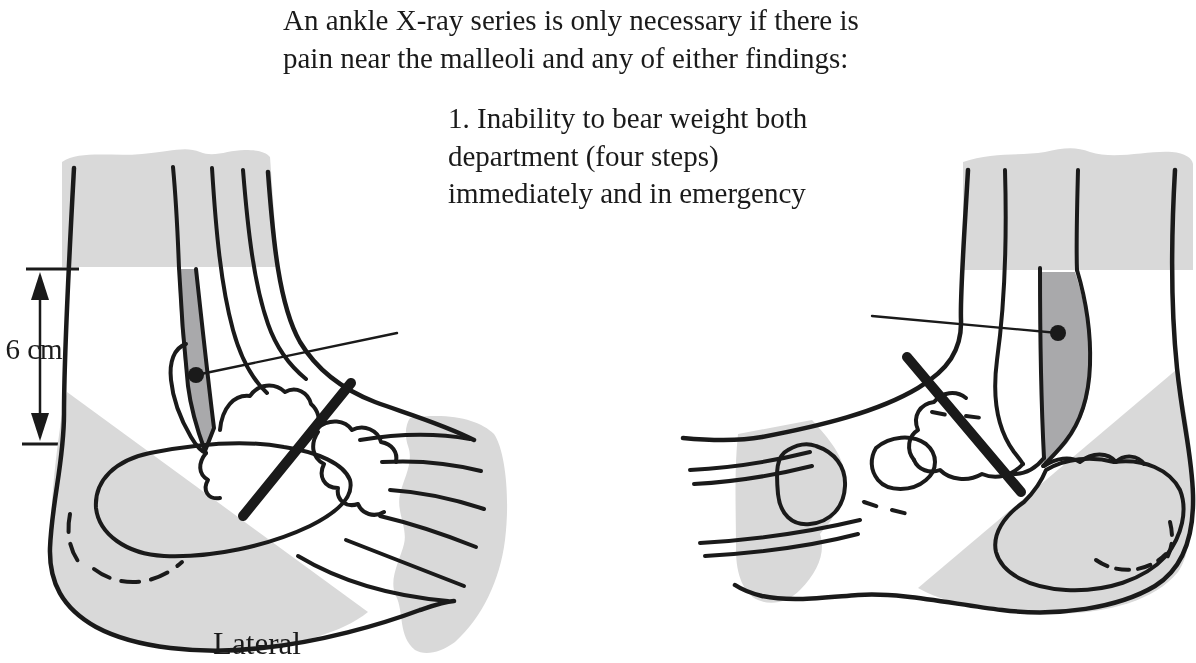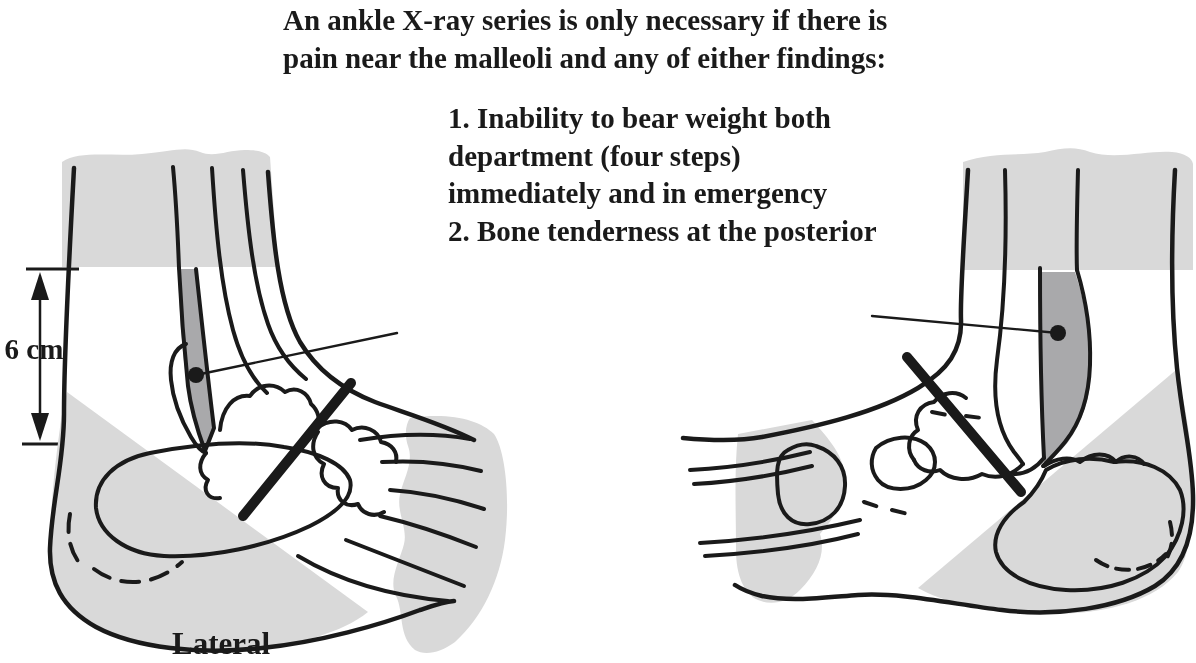--- a/index.html
+++ b/index.html
@@ -1,20 +1,19 @@
 <!DOCTYPE html>
 <html style="--bg: #ffffff; --ink: #1a1a1a; --zone-light: #d9d9d9; --zone-dark: #a9a9ab;"><head>
 <meta charset="utf-8">
 <style>
   html,body{margin:0;padding:0;background:#fff;}
   .stage{
     position:relative;width:1196px;height:663px;background:var(--bg,#fff);
     font-family:"Liberation Serif","DejaVu Serif",serif;color:var(--ink,#1a1a1a);
     overflow:hidden;
-    font-weight:bold;
   }
   .stage svg{position:absolute;left:0;top:0;}
   
   .ln{fill:none;stroke:var(--ink,#1a1a1a);stroke-linecap:round;stroke-linejoin:round;}
   .s45{stroke-width:4.5px;}
   .s4{stroke-width:4px;}
   .s3{stroke-width:3px;stroke-linecap:butt;}
   .s25{stroke-width:2.5px;}
   .thin{stroke-width:2.4px;}
   .thick{stroke-width:10px;}
@@ -22,21 +21,21 @@
   .dash2{stroke-dasharray:13 9;}
   .zl{fill:var(--zone-light,#d9d9d9);stroke:none;}
   .zd{fill:var(--zone-dark,#a9a9ab);stroke:none;}
   .dotf{fill:var(--ink,#1a1a1a);stroke:none;}
   .tri{fill:var(--ink,#1a1a1a);stroke:none;}
   
   .heading{position:absolute;left:283px;top:2px;width:660px;font-size:29px;line-height:37.5px;white-space:nowrap;}
   .criteria{position:absolute;left:412px;top:100px;width:520px;font-size:29px;line-height:37.6px;white-space:nowrap;margin-left:36px;}
   .criteria .or-line{padding-left:152px;}
   .measure-label{position:absolute;left:-2px;top:333px;width:72px;text-align:center;font-size:29px;}
-  .view-label{position:absolute;top:626px;width:170px;font-size:31px;}
+  .view-label{position:absolute;top:626px;width:170px;text-align:center;font-size:31px;}
   .view-label.lateral{left:172px;}
   .view-label.medial{left:908px;}
 </style>
 </head>
 <body>
 
 <div class="stage">
 
   <svg width="1196" height="663" viewBox="0 0 1196 663">
 
@@ -133,20 +132,19 @@
 
   <div class="heading">
     <div>An ankle X-ray series is only necessary if there is</div>
     <div>pain near the malleoli and any of either findings:</div>
   </div>
 
   <div class="criteria">
     <div>1. Inability to bear weight both</div>
     <div>department (four steps)</div>
     <div>immediately and in emergency</div>
-    <div>2. Bone tenderness at the posterior</div>
   </div>
 
   <div class="measure-label">6 cm</div>
 
   <div class="view-label lateral">Lateral</div>
 
 </div>
 
 </body></html>

